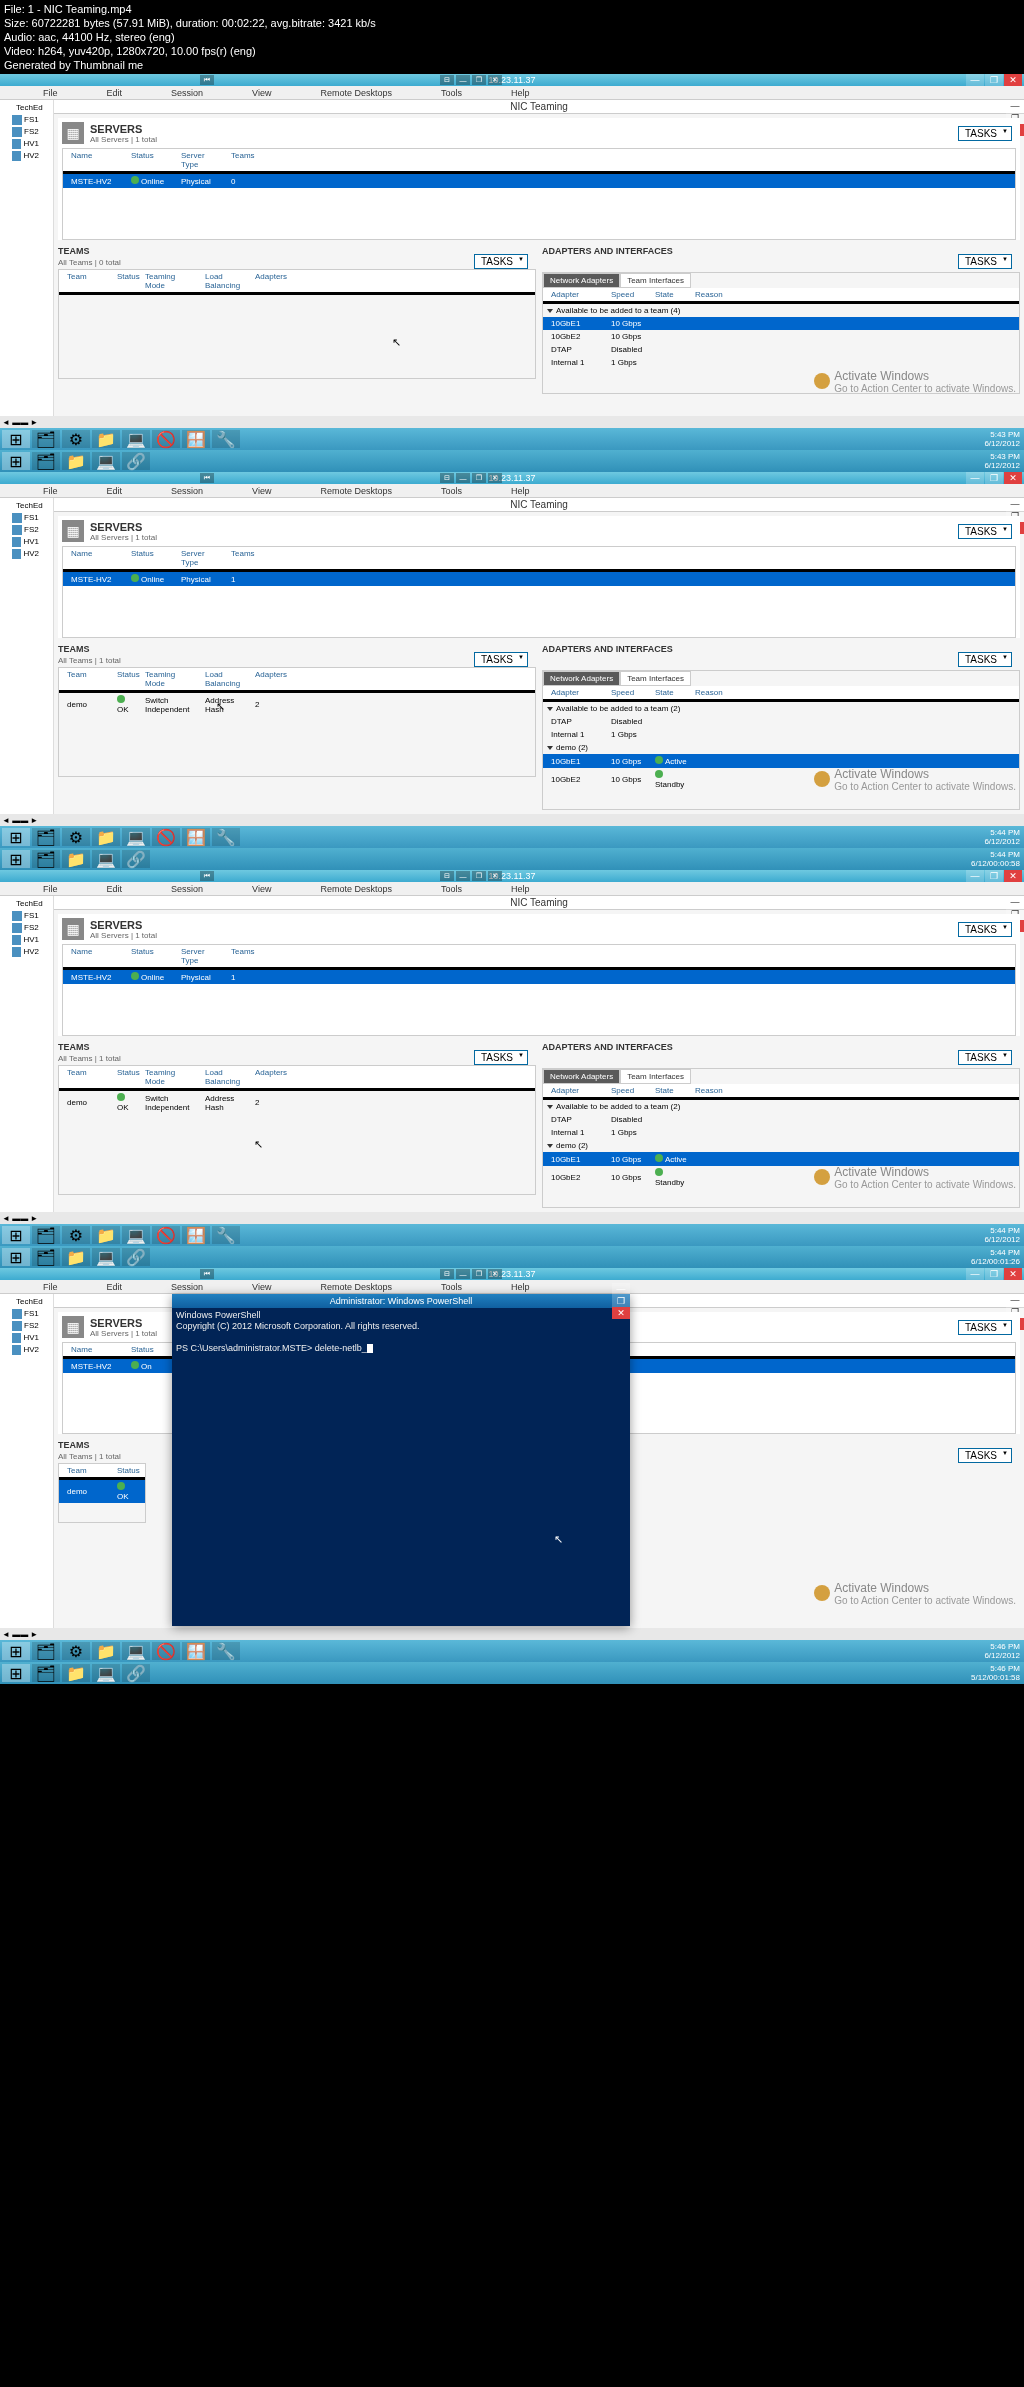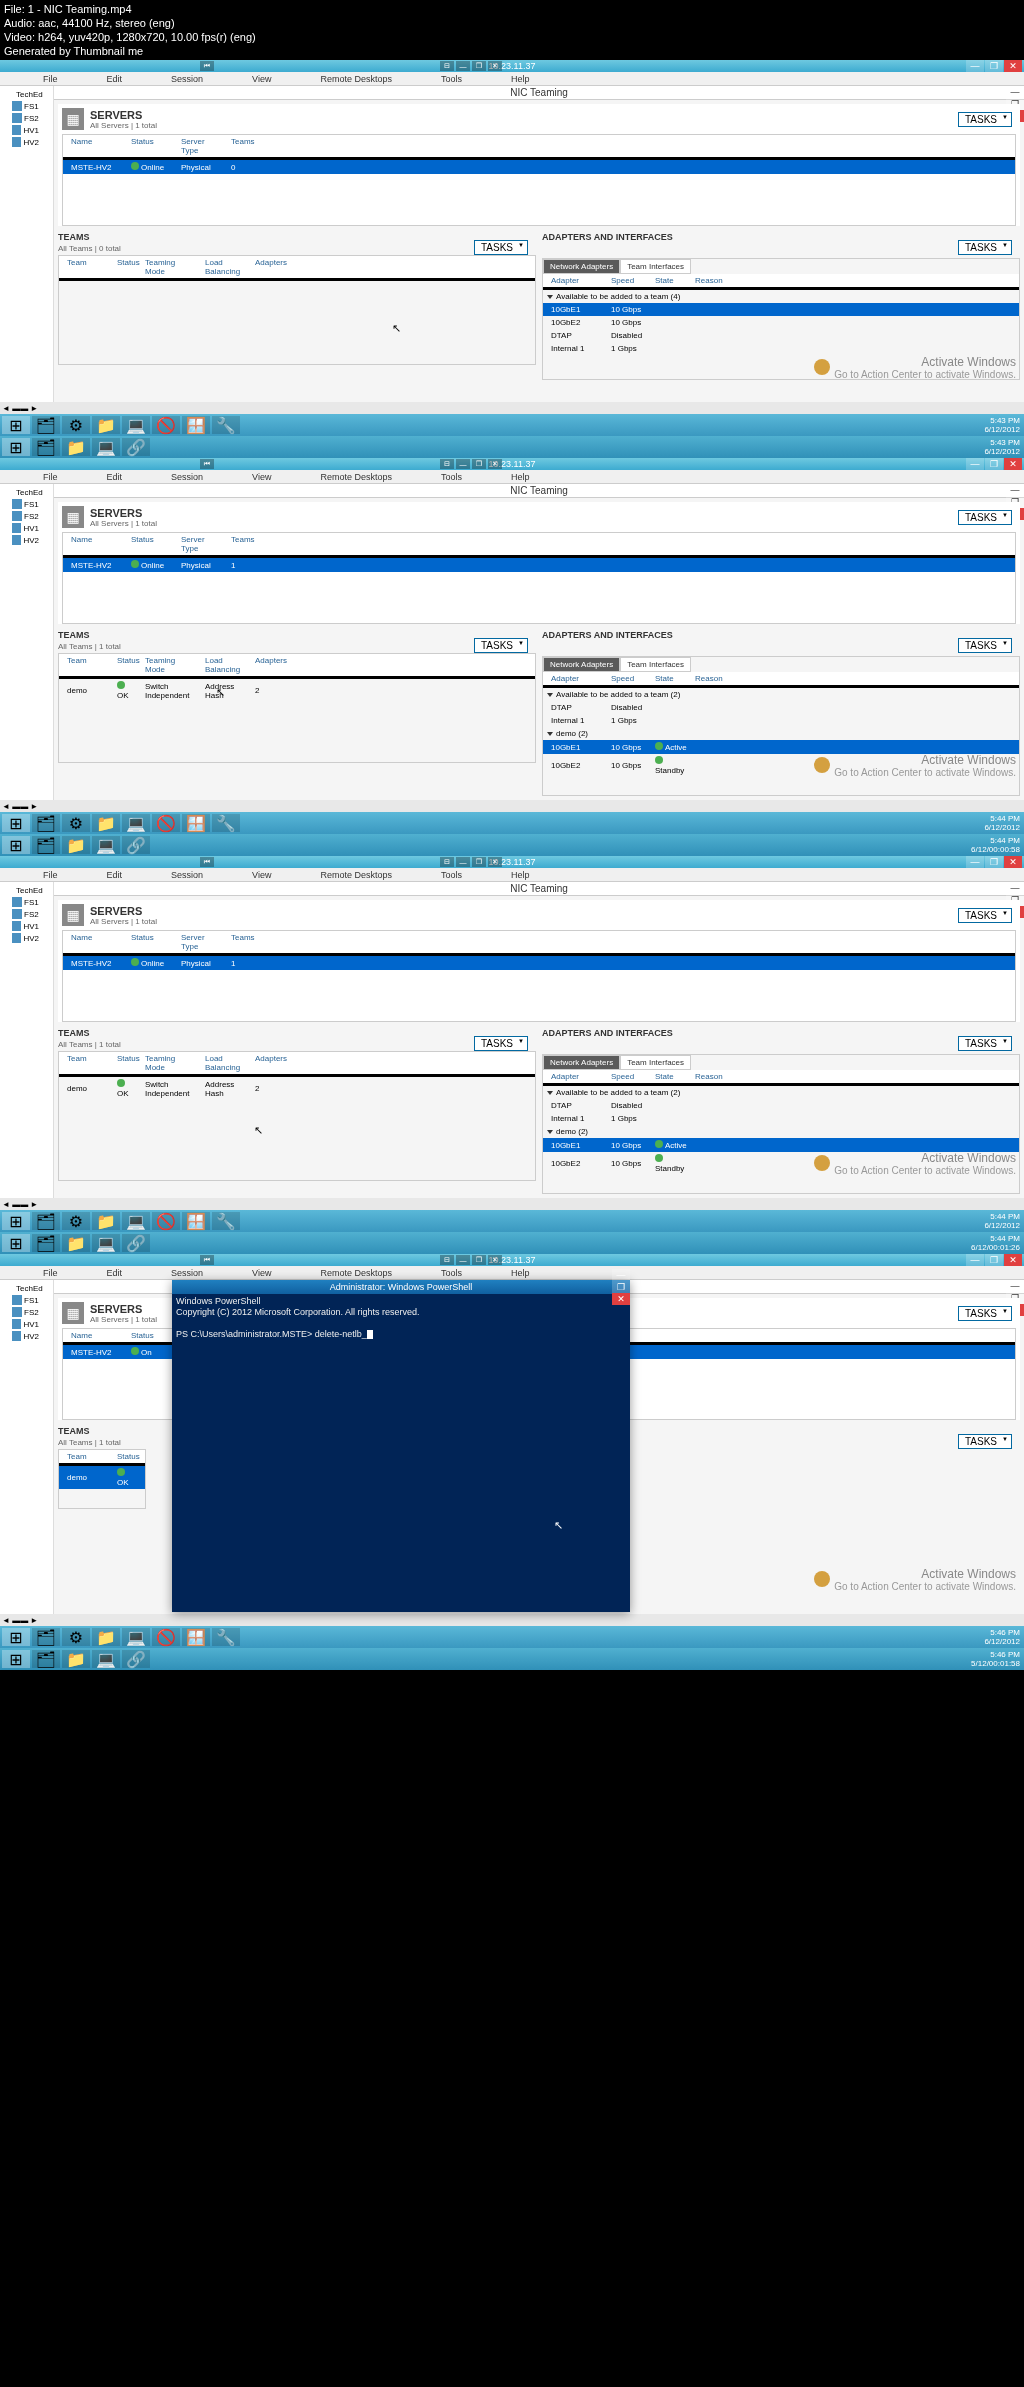--- a/index.html
+++ b/index.html
@@ -9,21 +9,21 @@
 .titlebar-cyan { background: linear-gradient(#6ec9e0, #3dabd0); height: 12px; display: flex; align-items: center; justify-content: center; position: relative; font-size: 9px; color: #fff; }
 .titlebar-cyan .win-controls { position: absolute; right: 2px; top: 0; display: flex; gap: 1px; }
 .win-btn { width: 18px; height: 12px; display: flex; align-items: center; justify-content: center; font-size: 9px; cursor: pointer; background: rgba(255,255,255,0.2); }
 .win-btn.close { background: #e04040; color: #fff; }
 .playback-ctrl { position: absolute; left: 200px; display: flex; gap: 2px; }
 .play-btn { width: 14px; height: 10px; background: rgba(0,0,0,0.3); display: flex; align-items: center; justify-content: center; color: #fff; font-size: 7px; }
 .menubar { background: #f0f0f0; border-bottom: 1px solid #ccc; height: 14px; display: flex; align-items: center; padding: 0 4px; font-size: 9px; color: #333; gap: 10px; }
 .menubar span { cursor: pointer; margin-left: 39px; }
 .main-area { display: flex; background: #fff; height: 316px; position: relative; }
 .sidebar { width: 54px; background: #fff; border-right: 1px solid #ddd; padding: 2px; font-size: 8px; }
-.tree-item { display: flex; align-items: center; gap: 2px; padding: 1px 12px; cursor: pointer; }
+.tree-item { display: flex; align-items: flex-start; gap: 2px; padding: 1px 12px; cursor: pointer; }
 .tree-icon { width: 10px; height: 10px; background: #4a90c0; display: inline-block; }
 .content { flex: 1; background: #f5f5f5; position: relative; }
 .window-title { background: #fff; height: 14px; display: flex; align-items: center; justify-content: center; font-size: 10px; color: #333; border-bottom: 1px solid #ccc; position: relative; }
 .window-title .win-controls { position: absolute; right: 0; top: 0; }
 .panel { background: #fff; margin: 4px; }
 .panel-head { display: flex; align-items: center; gap: 6px; padding: 4px; }
 .panel-icon { width: 22px; height: 22px; background: #888; display: flex; align-items: center; justify-content: center; color: #fff; font-size: 14px; }
 .panel-title { font-size: 11px; font-weight: 600; color: #333; }
 .panel-sub { font-size: 8px; color: #666; }
 .tasks-dd { position: absolute; right: 8px; border: 1px solid #0369a1; font-size: 10px; padding: 1px 14px 1px 6px; background: #fff; cursor: pointer; }
@@ -42,21 +42,21 @@
 .tabs { display: flex; font-size: 8px; }
 .tab { padding: 2px 6px; border: 1px solid #ccc; cursor: pointer; }
 .tab.active { background: #5a5a5a; color: #fff; }
 .tab.inactive { background: #fff; color: #333; }
 .scroll-strip { background: #e8e8e8; height: 12px; display: flex; align-items: center; padding: 0 2px; font-size: 8px; }
 .taskbar { background: linear-gradient(#5ab8d8, #3a98c0); height: 22px; display: flex; align-items: center; padding: 0 2px; gap: 2px; position: relative; }
 .tb-btn { width: 28px; height: 18px; background: rgba(0,0,0,0.15); display: flex; align-items: center; justify-content: center; cursor: pointer; }
 .tb-btn.win { background: rgba(255,255,255,0.3); }
 .tb-time { position: absolute; right: 4px; color: #fff; font-size: 8px; text-align: right; line-height: 9px; }
 .taskbar2 { background: linear-gradient(#50b0d0, #3090b8); height: 22px; display: flex; align-items: center; padding: 0 2px; gap: 2px; position: relative; }
-.watermark { position: absolute; right: 8px; bottom: 22px; font-size: 10px; color: #999; text-align: right; pointer-events: none; }
+.watermark { position: absolute; right: 8px; bottom: 22px; font-size: 10px; color: #999; text-align: left; pointer-events: none; }
 .watermark .wt { font-size: 12px; color: #888; }
 .watermark .key { position: absolute; left: -20px; top: 4px; width: 16px; height: 16px; background: #d4a040; border-radius: 50%; }
 .ps-window { position: absolute; left: 118px; top: 0; width: 458px; height: 332px; z-index: 10; box-shadow: 0 2px 10px rgba(0,0,0,0.4); }
 .ps-title { background: linear-gradient(#2080c0, #1060a0); height: 14px; display: flex; align-items: center; justify-content: center; font-size: 9px; color: #fff; position: relative; }
 .ps-title .win-controls { position: absolute; right: 0; }
 .ps-body { background: #012456; color: #eee; font-family: Consolas, monospace; font-size: 9px; padding: 2px 4px; height: 318px; line-height: 11px; overflow: hidden; }
 .cursor { display: inline-block; width: 6px; height: 9px; background: #fff; vertical-align: text-bottom; }
 .expand-tri { display: inline-block; width: 0; height: 0; border-left: 3px solid transparent; border-right: 3px solid transparent; border-top: 4px solid #333; margin-right: 3px; }
 .col-name { width: 60px; }
 .col-status { width: 50px; }
@@ -70,20 +70,21 @@
 .col-speed { width: 44px; }
 .col-state { width: 40px; }
 .col-reason { width: 40px; }
 .mouse-cursor { position: absolute; font-size: 11px; color: #000; pointer-events: none; }
 </style>
 </head>
 <body>
 
 <div class="video-info">
   <div>File: 1 - NIC Teaming.mp4</div>
+  <div>Size: 60722281 bytes (57.91 MiB), duration: 00:02:22, avg.bitrate: 3421 kb/s</div>
   <div>Audio: aac, 44100 Hz, stereo (eng)</div>
   <div>Video: h264, yuv420p, 1280x720, 10.00 fps(r) (eng)</div>
   <div>Generated by Thumbnail me</div>
 </div>
 
 <div class="frame">
   <div class="titlebar-cyan">
     <div class="playback-ctrl">
       <span class="play-btn">⏮</span>
     </div>

